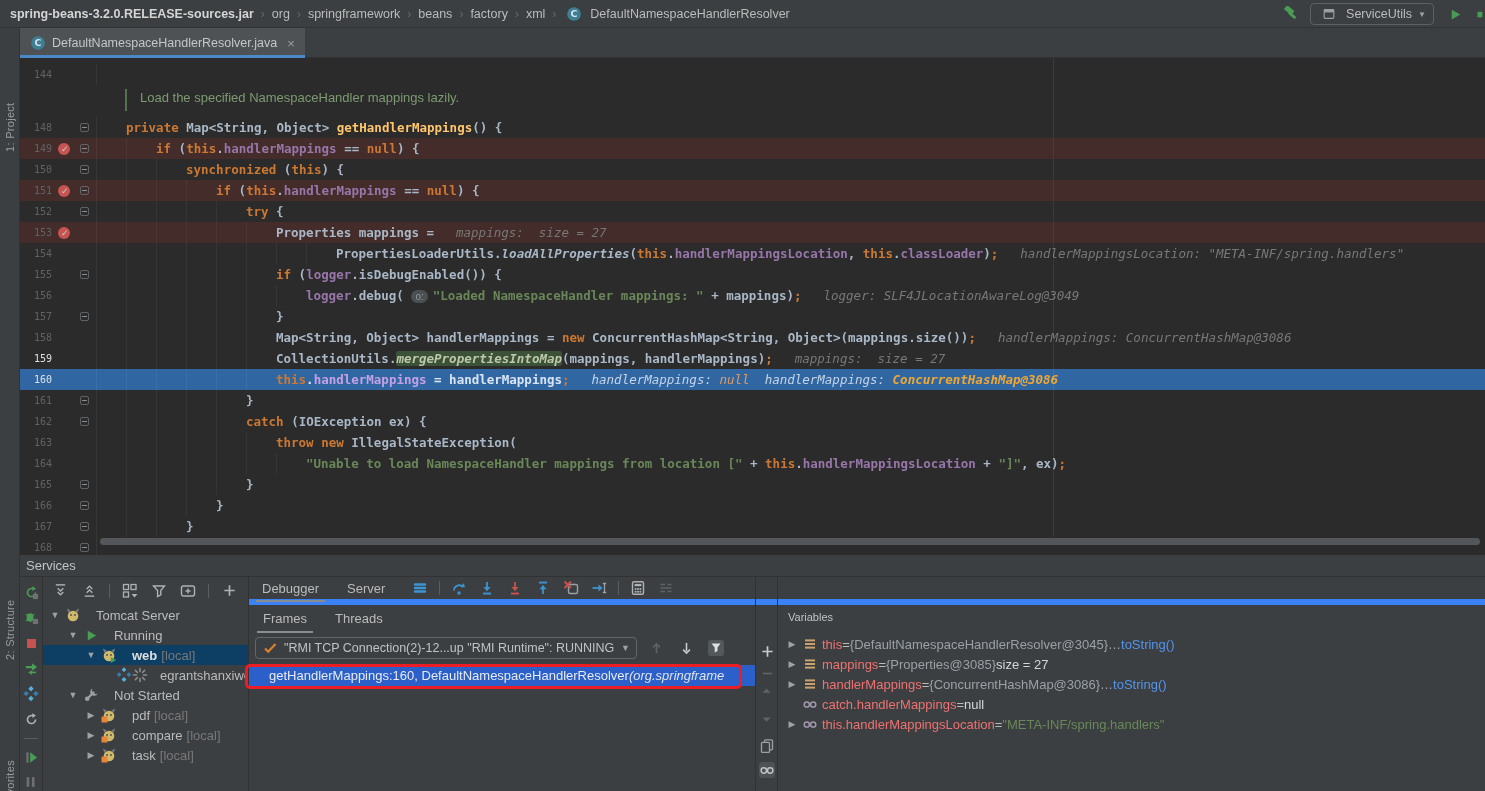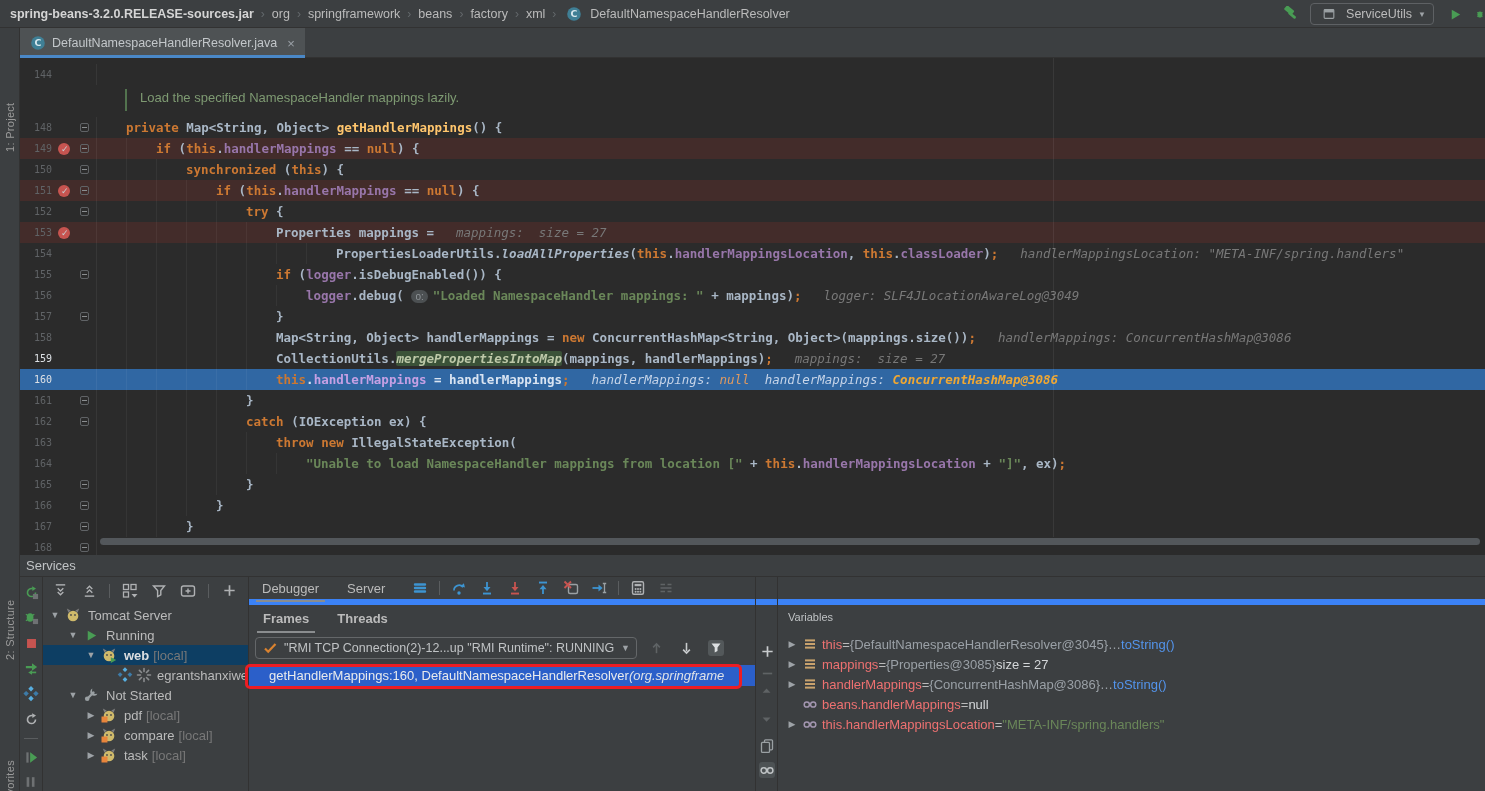--- a/index.html
+++ b/index.html
@@ -77,30 +77,30 @@
   #bottom{left:20px;top:577px;width:1465px;height:214px;background:#3c3f41;}
   #svc-toolbar{position:absolute;left:0;top:0;width:23px;height:214px;border-right:1px solid #323232;box-sizing:border-box;
                display:flex;flex-direction:column;align-items:center;padding-top:7px;gap:8px;}
   .vdiv{width:14px;height:1px;background:#5a5d5f;margin:2px 0;}
   #tree-pane{position:absolute;left:23px;top:0;width:205px;height:214px;}
   #tree-toolbar{display:flex;align-items:center;gap:7px;height:27px;padding-left:6px;border-bottom:1px solid transparent;}
   .tdiv{width:1px;height:14px;background:#5a5d5f;margin:0 2px;}
   .tree-row{height:20px;display:flex;align-items:center;position:relative;white-space:nowrap;overflow:hidden;}
   .tree-row.sel{background:#0d3e63;}
   .tree-row .chev{width:14px;text-align:center;color:#9da2a6;font-size:9px;flex:none;}
-  .tree-row .lbl{color:#bbbbbb;margin-left:4px;}
+  .tree-row .lbl{color:#bbbbbb;margin-left:12px;}
   .tree-row .lbl.b{color:#dcdfe1;font-weight:bold;}
   .tree-row .sfx{color:#787878;margin-left:4px;}
   #mid-pane{position:absolute;left:228px;top:0;width:507px;height:214px;border-left:1px solid #323232;box-sizing:border-box;}
   #dbg-tabs{position:absolute;left:228px;top:0;width:1237px;height:28px;border-bottom:6px solid #3b82f6;box-sizing:border-box;
             display:flex;align-items:center;}
   .ptab{position:relative;padding:0 14px;height:28px;display:flex;align-items:center;color:#bbbbbb;}
   .ptab.on::after{content:"";position:absolute;left:8px;right:8px;bottom:0;height:2px;background:#8a8d8f;}
   #dbg-icons{display:flex;align-items:center;gap:6px;margin-left:10px;}
-  #sub-tabs{position:absolute;left:0;top:28px;width:100%;height:27px;display:flex;align-items:center;font-weight:bold;}
+  #sub-tabs{position:absolute;left:0;top:28px;width:100%;height:27px;display:flex;align-items:center;}
   #combo-row{position:absolute;left:6px;top:59px;width:494px;height:24px;display:flex;align-items:center;gap:8px;}
   #thread-combo{display:flex;align-items:center;gap:6px;width:382px;height:22px;border:1px solid #646769;
                 border-radius:4px;padding:0 6px;box-sizing:border-box;overflow:hidden;white-space:nowrap;}
   #thread-combo .txt{color:#c0c3c5;font-size:12.5px;overflow:hidden;flex:1;}
   #frames-list{position:absolute;left:0;top:88px;width:507px;}
   .frame-row{height:21px;display:flex;align-items:center;padding-left:20px;white-space:nowrap;overflow:hidden;font-size:13px;}
   .frame-row.sel{background:#2b5fc9;}
   .fr-main{color:#e8eaec;}
   .fr-pkg{color:#dfe3e8;font-style:italic;}
   .fr-dim{color:#9da0a3;}
@@ -701,21 +701,21 @@
             <span class="chev"></span>
             <span class="icon-btn vico">
               <svg width="16" height="16" viewBox="0 0 16 16">
                 <g fill="none" stroke="#a396b0" stroke-width="1.5">
                   <circle cx="4.8" cy="8.5" r="2.6"></circle>
                   <circle cx="11.2" cy="8.5" r="2.6"></circle>
                   <path d="M7.4 8.5h1.2"></path>
                 </g>
               </svg>
             </span>
-            <span class="vn">beans.handlerMappings</span>
+            <span class="vn">catch.handlerMappings</span>
             <span class="vp"> = </span>
             <span class="vw">null</span>
           </div>
           <div class="var-row">
             <span class="chev">▶</span>
             <span class="icon-btn vico">
               <svg width="16" height="16" viewBox="0 0 16 16">
                 <g fill="none" stroke="#a396b0" stroke-width="1.5">
                   <circle cx="4.8" cy="8.5" r="2.6"></circle>
                   <circle cx="11.2" cy="8.5" r="2.6"></circle>

